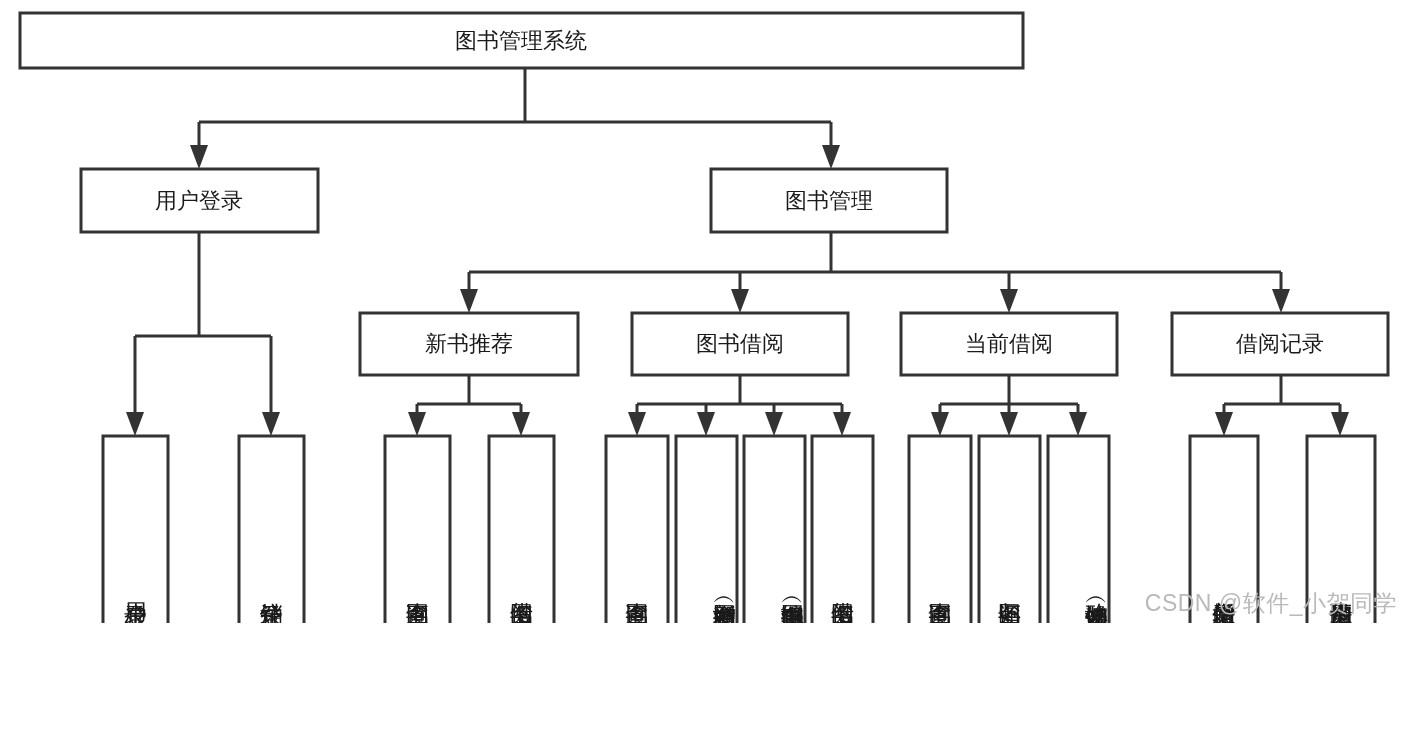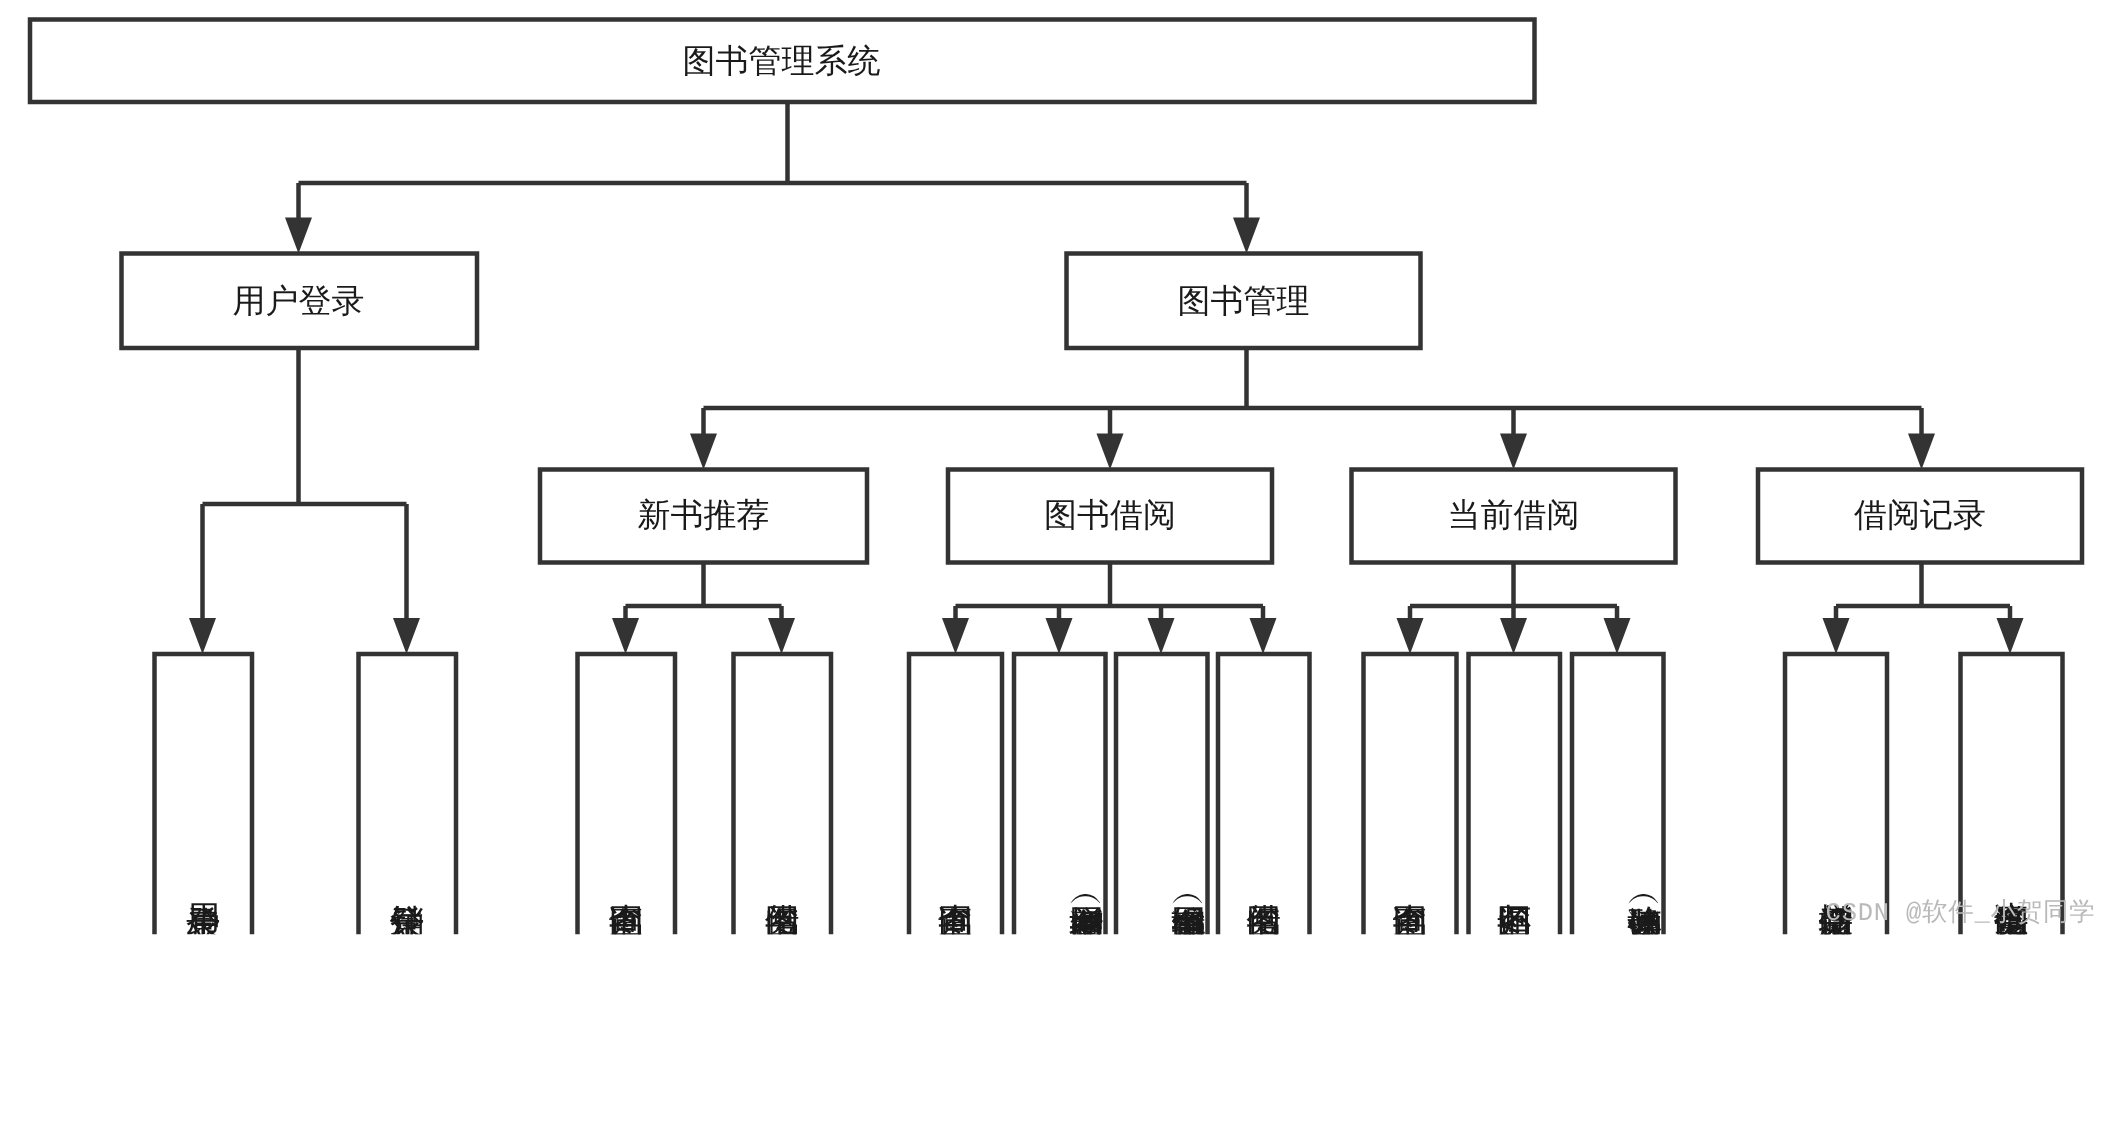--- a/index.html
+++ b/index.html
@@ -60,22 +60,22 @@
     display: flex;
     align-items: center;
     justify-content: center;
     white-space: nowrap;
     pointer-events: none;
   }
   .watermark {
     position: absolute;
     right: 8px;
     bottom: 4px;
-    font-family: Liberation Mono, monospace;
-    font-size: 17px;
+    font-family: Liberation Sans, sans-serif;
+    font-size: 23px;
     color: #b9b9b9;
     white-space: nowrap;
     letter-spacing: 0.5px;
   }
 </style>
 </head>
 <body>
 
 <div id="diagram-root">
 

